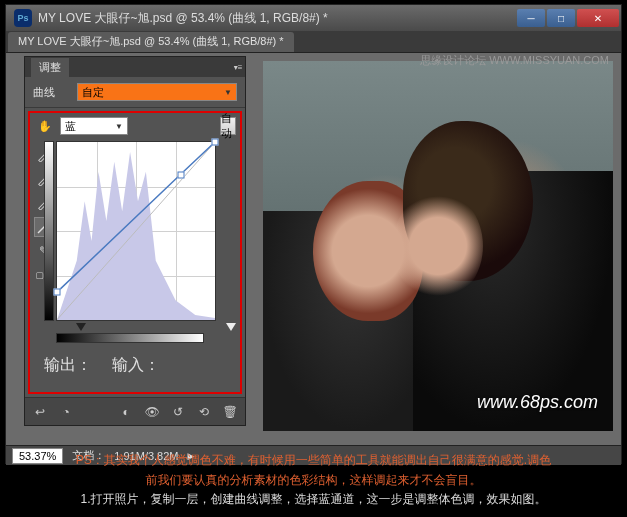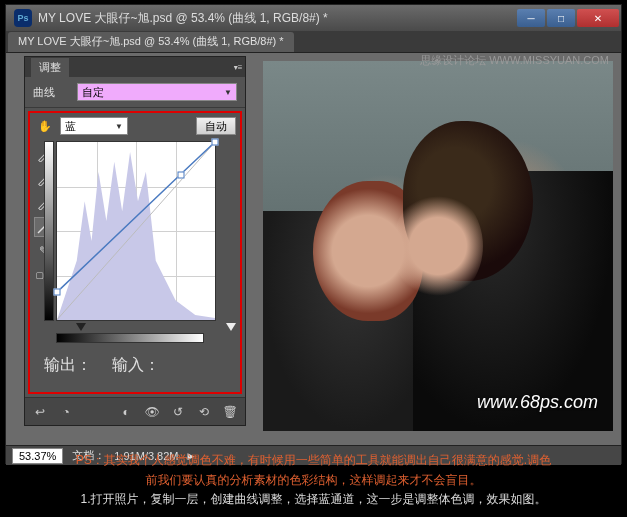--- a/index.html
+++ b/index.html
@@ -26,27 +26,27 @@
 .head-r{position:absolute;right:80px;top:60px;width:130px;height:160px;background:radial-gradient(circle at 40% 40%,#3a2a1a 30%,#1a0a0a 70%);border-radius:45% 50% 50% 45%}
 .face-r{position:absolute;right:130px;top:130px;width:90px;height:110px;background:radial-gradient(circle,#d4a890 40%,transparent 70%);border-radius:50%}
 .watermark-top{position:absolute;top:0;right:12px;color:#999;font-size:11px;z-index:5}
 .watermark{position:absolute;bottom:18px;right:15px;color:#fff;font-size:18px;font-style:italic;z-index:5;text-shadow:0 0 3px rgba(0,0,0,.7)}
 .panel{position:absolute;left:18px;top:3px;width:222px;background:#535353;border:1px solid #222;z-index:10}
 .panel-tabs{height:20px;background:#3a3a3a;display:flex;align-items:center;padding-left:6px;justify-content:space-between}
 .panel-tab{color:#e0e0e0;font-size:11px;padding:2px 8px;background:#535353}
 .panel-menu{width:14px;color:#ccc;text-align:center;font-size:8px}
 .panel-row{display:flex;align-items:center;padding:6px 8px;gap:22px;border-bottom:1px solid #3a3a3a}
 .label{color:#e0e0e0;font-size:11px}
-.dropdown{flex:1;height:18px;background:#f0abfc;border:1px solid #888;font-size:11px;padding:0 4px;display:flex;align-items:center;justify-content:space-between}
+.dropdown{flex:1;height:18px;background:#f97316;border:1px solid #888;font-size:11px;padding:0 4px;display:flex;align-items:center;justify-content:space-between}
 .dd-arrow{font-size:8px;color:#333}
 .curves-area{border:2px solid #d00;margin:3px;padding:4px;background:#535353}
 .curves-top{display:flex;align-items:center;gap:4px;margin-bottom:6px}
 .tool-icon{width:22px;height:18px;color:#ddd;font-size:11px;display:flex;align-items:center;justify-content:center}
 .channel-dd{width:68px;height:18px;background:#fff;border:1px solid #888;font-size:11px;padding:0 4px;display:flex;align-items:center;justify-content:space-between}
-.auto-btn{width:40px;height:18px;background:linear-gradient(#f0f0f0,#d0d0d0);border:1px solid #888;font-size:11px;display:flex;align-items:center;justify-content:center;margin-left:auto}
+.auto-btn{width:16px;height:18px;background:linear-gradient(#f0f0f0,#d0d0d0);border:1px solid #888;font-size:11px;display:flex;align-items:center;justify-content:center;margin-left:auto}
 .curves-body{display:flex;gap:2px}
 .sidebar-tools{width:22px;display:flex;flex-direction:column;gap:4px;padding-top:4px}
 .st-icon{width:20px;height:20px;color:#ccc;font-size:12px;display:flex;align-items:center;justify-content:center}
 .st-icon.active{background:#6a6a6a;border:1px solid #888}
 .curve-graph{width:160px;height:180px;background:#fff;border:1px solid #333;position:relative}
 .grid-line{position:absolute;background:#d0d0d0}
 .gl-v{width:1px;height:100%}
 .gl-h{height:1px;width:100%}
 .histogram{position:absolute;bottom:0;left:0;width:100%;height:100%}
 .curve-line{position:absolute;inset:0}

